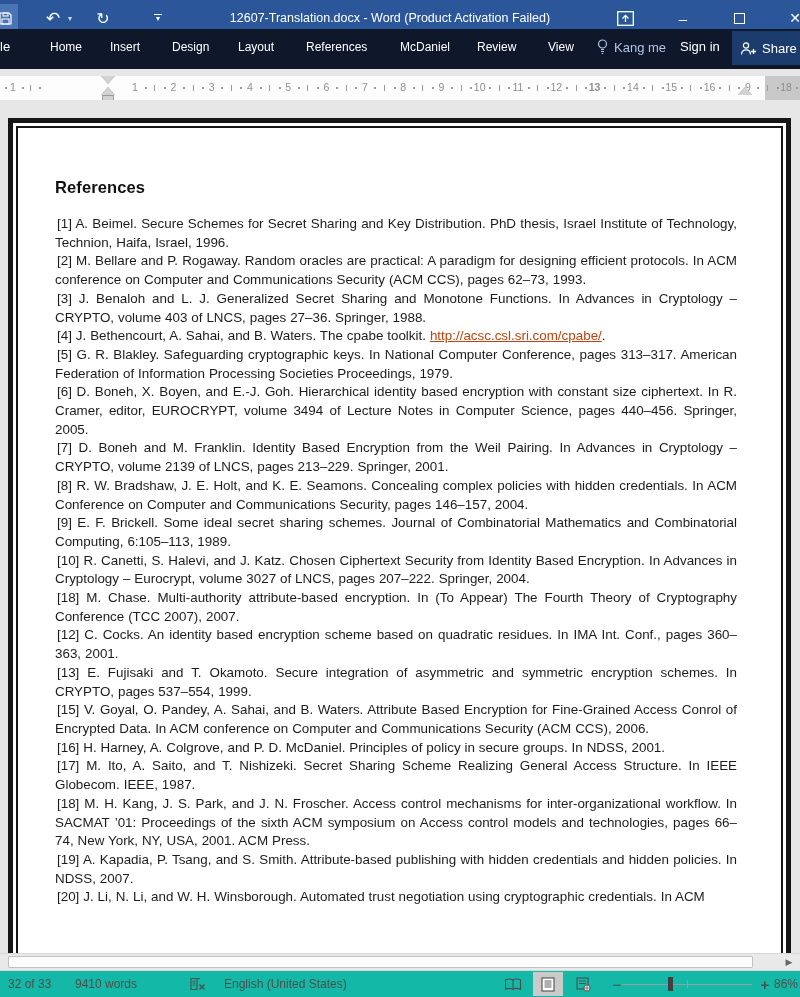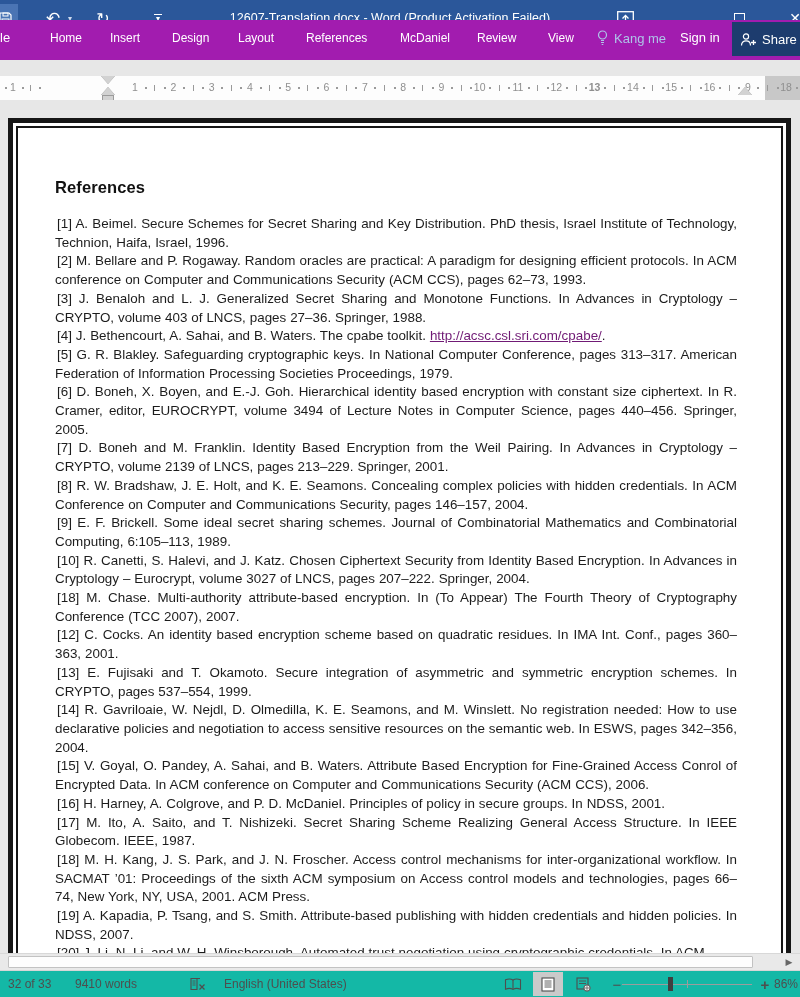--- a/index.html
+++ b/index.html
@@ -20,21 +20,21 @@
   .qat-dd .bar { width:8px; height:1px; background:#fff; margin-bottom:1px; }
   .qat-dd .caret { font-size:8px; line-height:6px; color:#fff; }
   .title-text { position:absolute; left:170px; top:0; width:440px; height:36px; line-height:36px; text-align:center; color:#ffffff; font-size:12.5px; white-space:nowrap; overflow:hidden; }
   .win-btn { position:absolute; top:0; width:34px; height:36px; display:flex; align-items:center; justify-content:center; color:#fff; }
   .ribbon-display { left:608px; }
   .min-btn { left:666px; font-size:15px; }
   .restore-btn { left:722px; }
   .restore-box { width:11px; height:11px; border:1.4px solid #fff; }
   .close-btn { left:778px; font-size:14px; }
   
-  .tabsrow { position:absolute; left:0; top:20px; width:800px; height:40px; background:#a21caf; }
+  .tabsrow { position:absolute; left:0; top:29px; width:800px; height:40px; background:#0f172a; }
   .file-partial { position:absolute; left:0; top:0; height:36px; line-height:36px; color:#fff; font-size:13px; }
   .rtab { position:absolute; top:0; height:36px; line-height:36px; color:#fff; font-size:12px; white-space:nowrap; }
   .tellme { position:absolute; left:597px; top:0; height:36px; display:flex; align-items:center; gap:6px; color:#aec4e8; font-size:13px; }
   .signin { position:absolute; left:680px; top:0; height:36px; line-height:36px; color:#fff; font-size:13px; }
   .share-panel { position:absolute; left:732px; top:2px; width:68px; height:34px; background:#1d3c6e; display:flex; align-items:center; gap:5px; padding-left:8px; color:#fff; font-size:13px; }
   
   .ruler { position:absolute; left:0; top:76px; width:800px; height:24px; background:#fdfdfd; overflow:visible; box-shadow:0 1px 0 #c9c9c9; }
   .ruler-grayend { position:absolute; left:765px; top:0; width:35px; height:24px; background:#c8c8c8; }
   .rnum { position:absolute; top:5px; transform:translateX(-50%); font-size:10.5px; color:#8f8f8f; }
   .rtick { position:absolute; top:9px; width:1px; height:6px; background:#9a9a9a; }
@@ -43,21 +43,21 @@
   .ind-tri-up { position:absolute; left:101px; top:11px; width:0; height:0; border-left:7px solid transparent; border-right:7px solid transparent; border-bottom:8px solid #d2d2d2; filter:drop-shadow(0 0 0.5px #8f8f8f); }
   .ind-box { position:absolute; left:102px; top:19px; width:12px; height:8px; background:#d2d2d2; border:1px solid #9b9b9b; }
   .ind-right { position:absolute; left:738px; top:11px; width:0; height:0; border-left:7px solid transparent; border-right:7px solid transparent; border-bottom:8px solid #d2d2d2; filter:drop-shadow(0 0 0.5px #8f8f8f); }
   
   .workspace { position:absolute; left:0; top:100px; width:800px; height:853px; background:#e7e7e7; overflow:hidden; }
   .page { position:absolute; left:8px; top:18px; width:783px; height:900px; background:#fff; border:5px solid #161616; }
   .page-frame { position:absolute; left:3px; top:3px; right:3px; bottom:-3px; border:2px solid #161616; }
   .doc-content { position:absolute; left:0; top:0; right:0; bottom:0; padding:50px 44px 0 37px; overflow:hidden; }
   .doc-heading { font-size:16.5px; font-weight:bold; color:#111; margin:0 0 18px 0; letter-spacing:0.1px; }
   .ref { font-size:13.4px; line-height:18.7px; color:#1c1c1c; text-align:justify; text-indent:2px; word-spacing:0.2px; }
-  .doclink { color:#701a75; text-decoration:underline;margin-top:24px; }
+  .doclink { color:#c2410c; text-decoration:underline;margin-top:24px; }
   
   .hscroll { position:absolute; left:0; top:953px; width:800px; height:17px; background:#e9e9e9; border-top:1px solid #d8d8d8; }
   .hthumb { position:absolute; left:8px; top:2px; width:745px; height:12px; background:#fdfdfd; border:1px solid #c2c2c2; border-radius:1px; }
   .harrow { position:absolute; left:779px; top:0; width:20px; height:16px; display:flex; align-items:center; justify-content:center; color:#666; font-size:9px; }
   
   .statusbar { position:absolute; left:0; top:970px; width:800px; height:27px; background:#14b8a6; border-top:1px solid #d6d6d6; color:#4e4e4e; font-size:12px; }
   .sb-item { position:absolute; top:0; height:26px; line-height:26px; white-space:nowrap; }
   .sb-pageinfo { left:8px; }
   .sb-words { left:75px; }
   .sb-proof { left:190px; top:6px; }
@@ -250,21 +250,20 @@
               <p class="ref">[4] J. Bethencourt, A. Sahai, and B. Waters. The cpabe toolkit. <a class="doclink" href="#">http://acsc.csl.sri.com/cpabe/</a>.</p>
               <p class="ref">[5] G. R. Blakley. Safeguarding cryptographic keys. In National Computer Conference, pages 313–317. American Federation of Information Processing Societies Proceedings, 1979.</p>
               <p class="ref">[6] D. Boneh, X. Boyen, and E.-J. Goh. Hierarchical identity based encryption with constant size ciphertext. In R. Cramer, editor, EUROCRYPT, volume 3494 of Lecture Notes in Computer Science, pages 440–456. Springer, 2005.</p>
               <p class="ref">[7] D. Boneh and M. Franklin. Identity Based Encryption from the Weil Pairing. In Advances in Cryptology – CRYPTO, volume 2139 of LNCS, pages 213–229. Springer, 2001.</p>
               <p class="ref">[8] R. W. Bradshaw, J. E. Holt, and K. E. Seamons. Concealing complex policies with hidden credentials. In ACM Conference on Computer and Communications Security, pages 146–157, 2004.</p>
               <p class="ref">[9] E. F. Brickell. Some ideal secret sharing schemes. Journal of Combinatorial Mathematics and Combinatorial Computing, 6:105–113, 1989.</p>
               <p class="ref">[10] R. Canetti, S. Halevi, and J. Katz. Chosen Ciphertext Security from Identity Based Encryption. In Advances in Cryptology – Eurocrypt, volume 3027 of LNCS, pages 207–222. Springer, 2004.</p>
               <p class="ref">[18] M. Chase. Multi-authority attribute-based encryption. In (To Appear) The Fourth Theory of Cryptography Conference (TCC 2007), 2007.</p>
               <p class="ref">[12] C. Cocks. An identity based encryption scheme based on quadratic residues. In IMA Int. Conf., pages 360–363, 2001.</p>
               <p class="ref">[13] E. Fujisaki and T. Okamoto. Secure integration of asymmetric and symmetric encryption schemes. In CRYPTO, pages 537–554, 1999.</p>
-              <p class="ref">[14] R. Gavriloaie, W. Nejdl, D. Olmedilla, K. E. Seamons, and M. Winslett. No registration needed: How to use declarative policies and negotiation to access sensitive resources on the semantic web. In ESWS, pages 342–356, 2004.</p>
               <p class="ref">[15] V. Goyal, O. Pandey, A. Sahai, and B. Waters. Attribute Based Encryption for Fine-Grained Access Conrol of Encrypted Data. In ACM conference on Computer and Communications Security (ACM CCS), 2006.</p>
               <p class="ref">[16] H. Harney, A. Colgrove, and P. D. McDaniel. Principles of policy in secure groups. In NDSS, 2001.</p>
               <p class="ref">[17] M. Ito, A. Saito, and T. Nishizeki. Secret Sharing Scheme Realizing General Access Structure. In IEEE Globecom. IEEE, 1987.</p>
               <p class="ref">[18] M. H. Kang, J. S. Park, and J. N. Froscher. Access control mechanisms for inter-organizational workflow. In SACMAT ’01: Proceedings of the sixth ACM symposium on Access control models and technologies, pages 66–74, New York, NY, USA, 2001. ACM Press.</p>
               <p class="ref">[19] A. Kapadia, P. Tsang, and S. Smith. Attribute-based publishing with hidden credentials and hidden policies. In NDSS, 2007.</p>
               <p class="ref">[20] J. Li, N. Li, and W. H. Winsborough. Automated trust negotiation using cryptographic credentials. In ACM</p>
             </div>
         </div>
       </div>
     </div>

